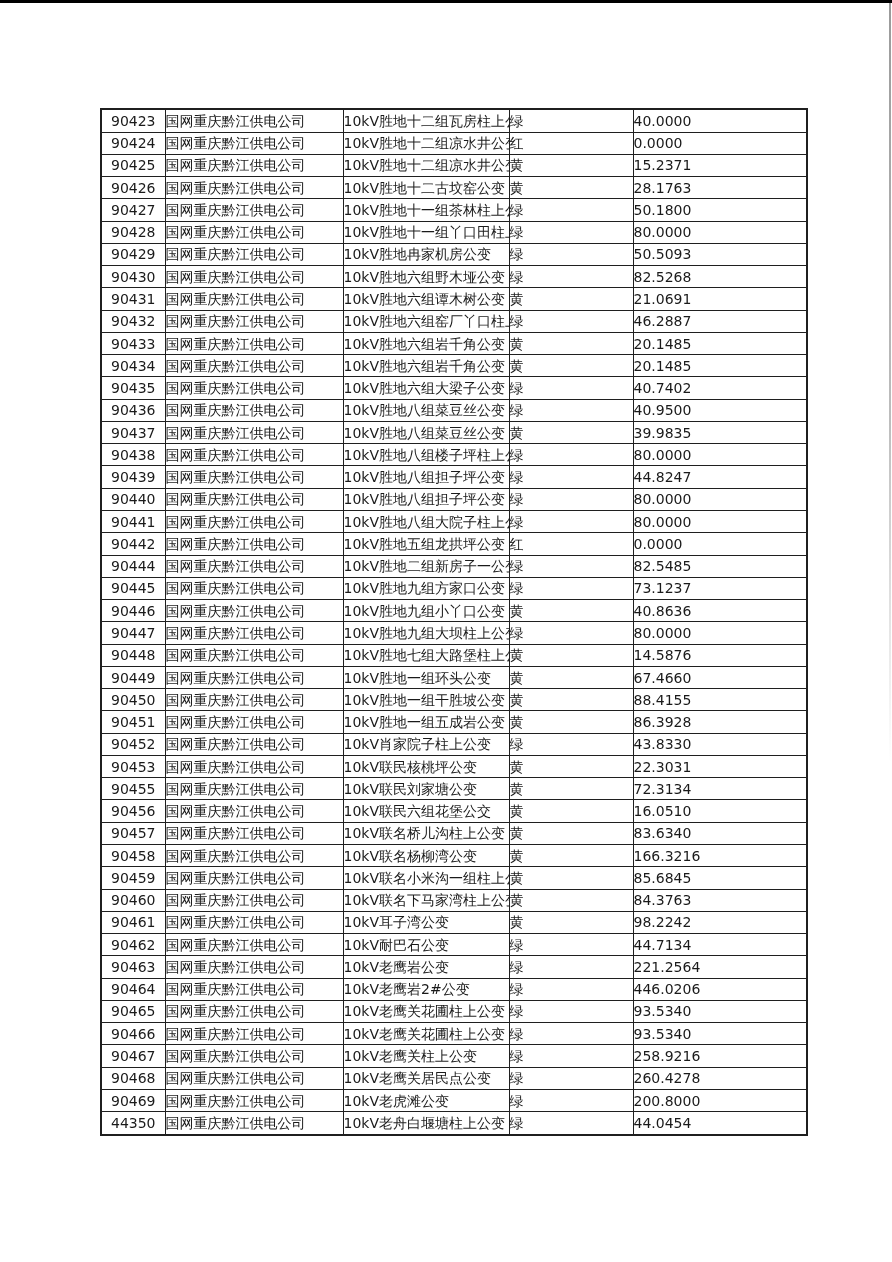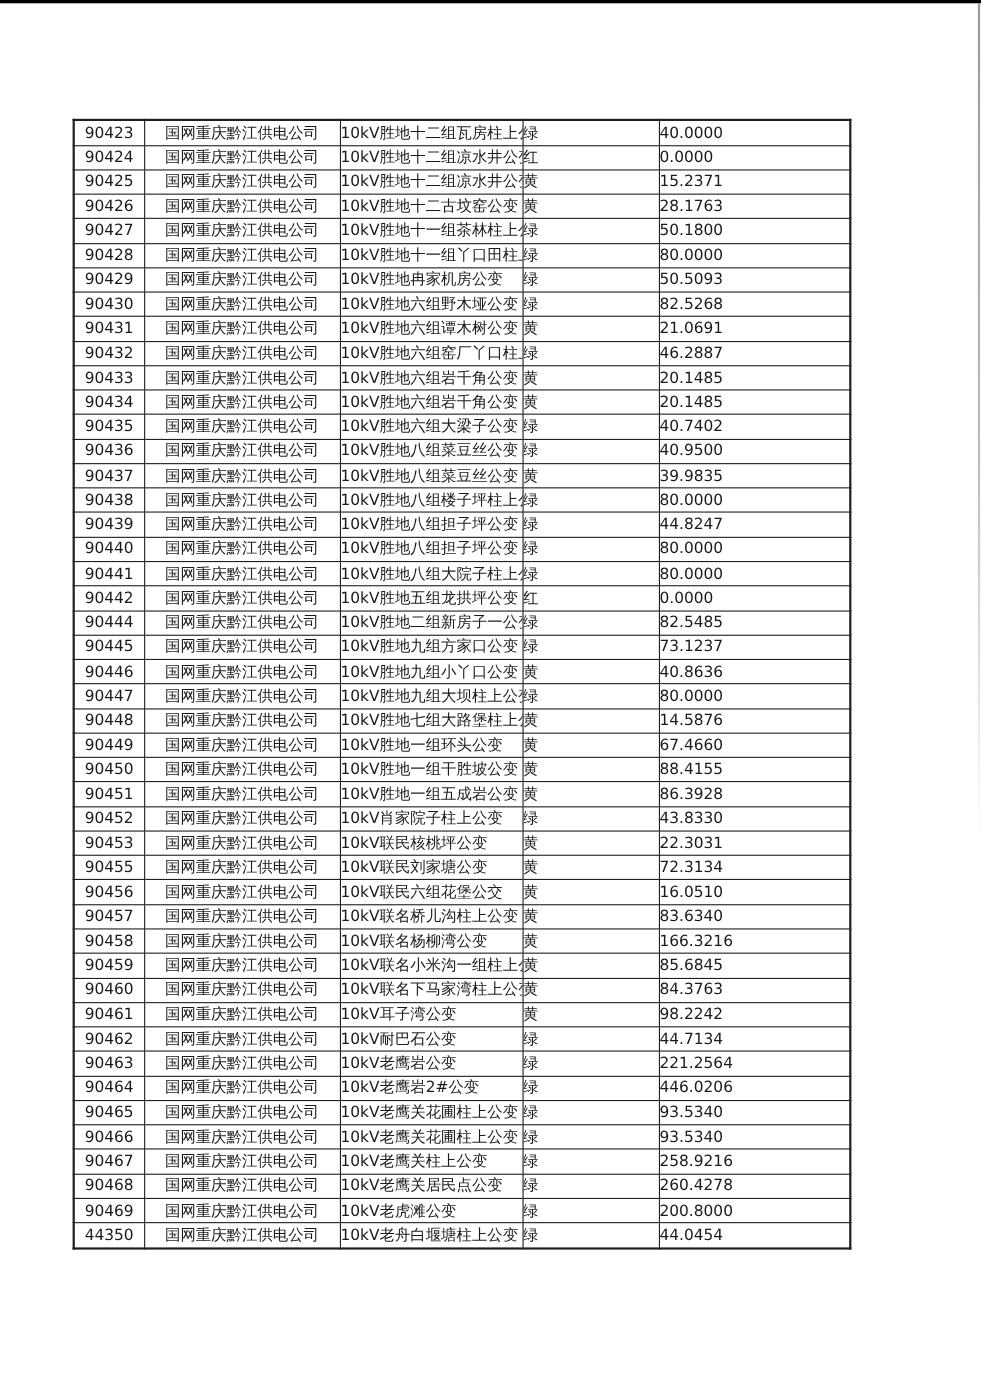--- a/index.html
+++ b/index.html
@@ -25,39 +25,39 @@
   .page-right-edge {
     position: absolute;
     top: 3px;
     right: 1px;
     width: 2px;
     height: 760px;
     background: linear-gradient(to bottom, #9a9a9a 0%, #bdbdbd 55%, rgba(200,200,200,0) 100%);
   }
   table.grid {
     position: absolute;
-    left: 66px;
+    left: 100px;
     top: 108px;
     width: 706px;
     height: 1028px;
     border-collapse: collapse;
     table-layout: fixed;
     border: 2px solid #1f1f1f;
     font-size: 14px;
   }
   table.grid td {
     border: 1px solid #1f1f1f;
     padding: 0;
     line-height: 1;
     white-space: nowrap;
     overflow: hidden;
     vertical-align: middle;
   }
   td.c-id      { text-align: center; }
-  td.c-company { text-align: center; padding-left: 4px; margin-left: 40px; }
+  td.c-company { text-align: left; padding-left: 4px; margin-left: 40px; }
   td.c-name    { text-align: left; padding-left: 3px; }
   td.c-status  { text-align: left; padding-left: 3px; }
   td.c-value   { }
 </style>
 </head>
 <body>
 
 <div class="page-top-border"></div>
 <div class="page-right-edge"></div>
 

